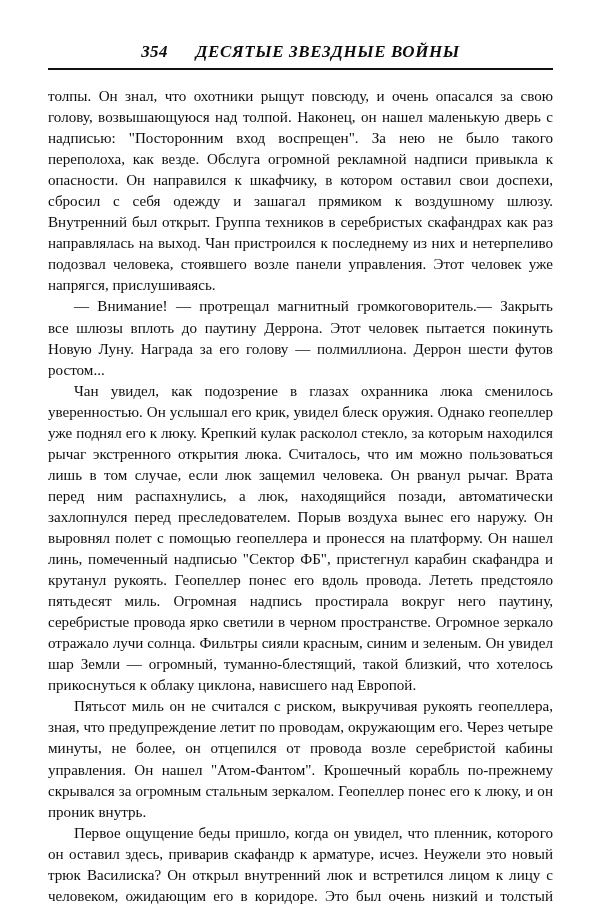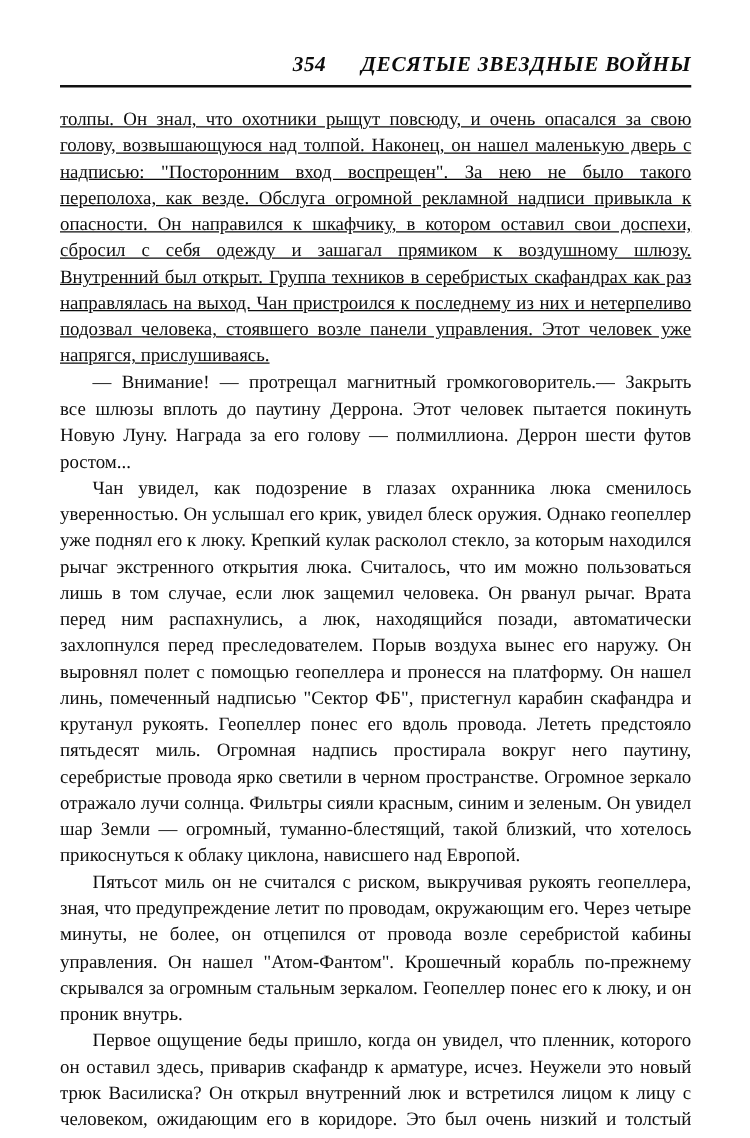--- a/index.html
+++ b/index.html
@@ -22,21 +22,21 @@
   }
 
   
   .running-head {
     position: absolute;
     left: 48px;
     top: 42px;
     width: 505px;
     display: flex;
     align-items: baseline;
-    justify-content: flex-end;
+    justify-content: center;
     gap: 28px;
   }
 
   .folio {
     font-style: italic;
     font-weight: bold;
     font-size: 17px;
     letter-spacing: 0.4px;
     white-space: nowrap;
   }
@@ -75,21 +75,20 @@
     text-justify: inter-word;
     text-indent: 26px;
     hyphens: none;
     -webkit-hyphens: none;
     word-spacing: 0px;
   }
 
   
   .textblock p.cont {
     text-indent: 0;
-    text-decoration: underline;
   }
 
   
   .textblock p.loose {
     word-spacing: 1.2px;
   }
 
   
   .textblock p.lastjustify {
     text-align-last: justify;

